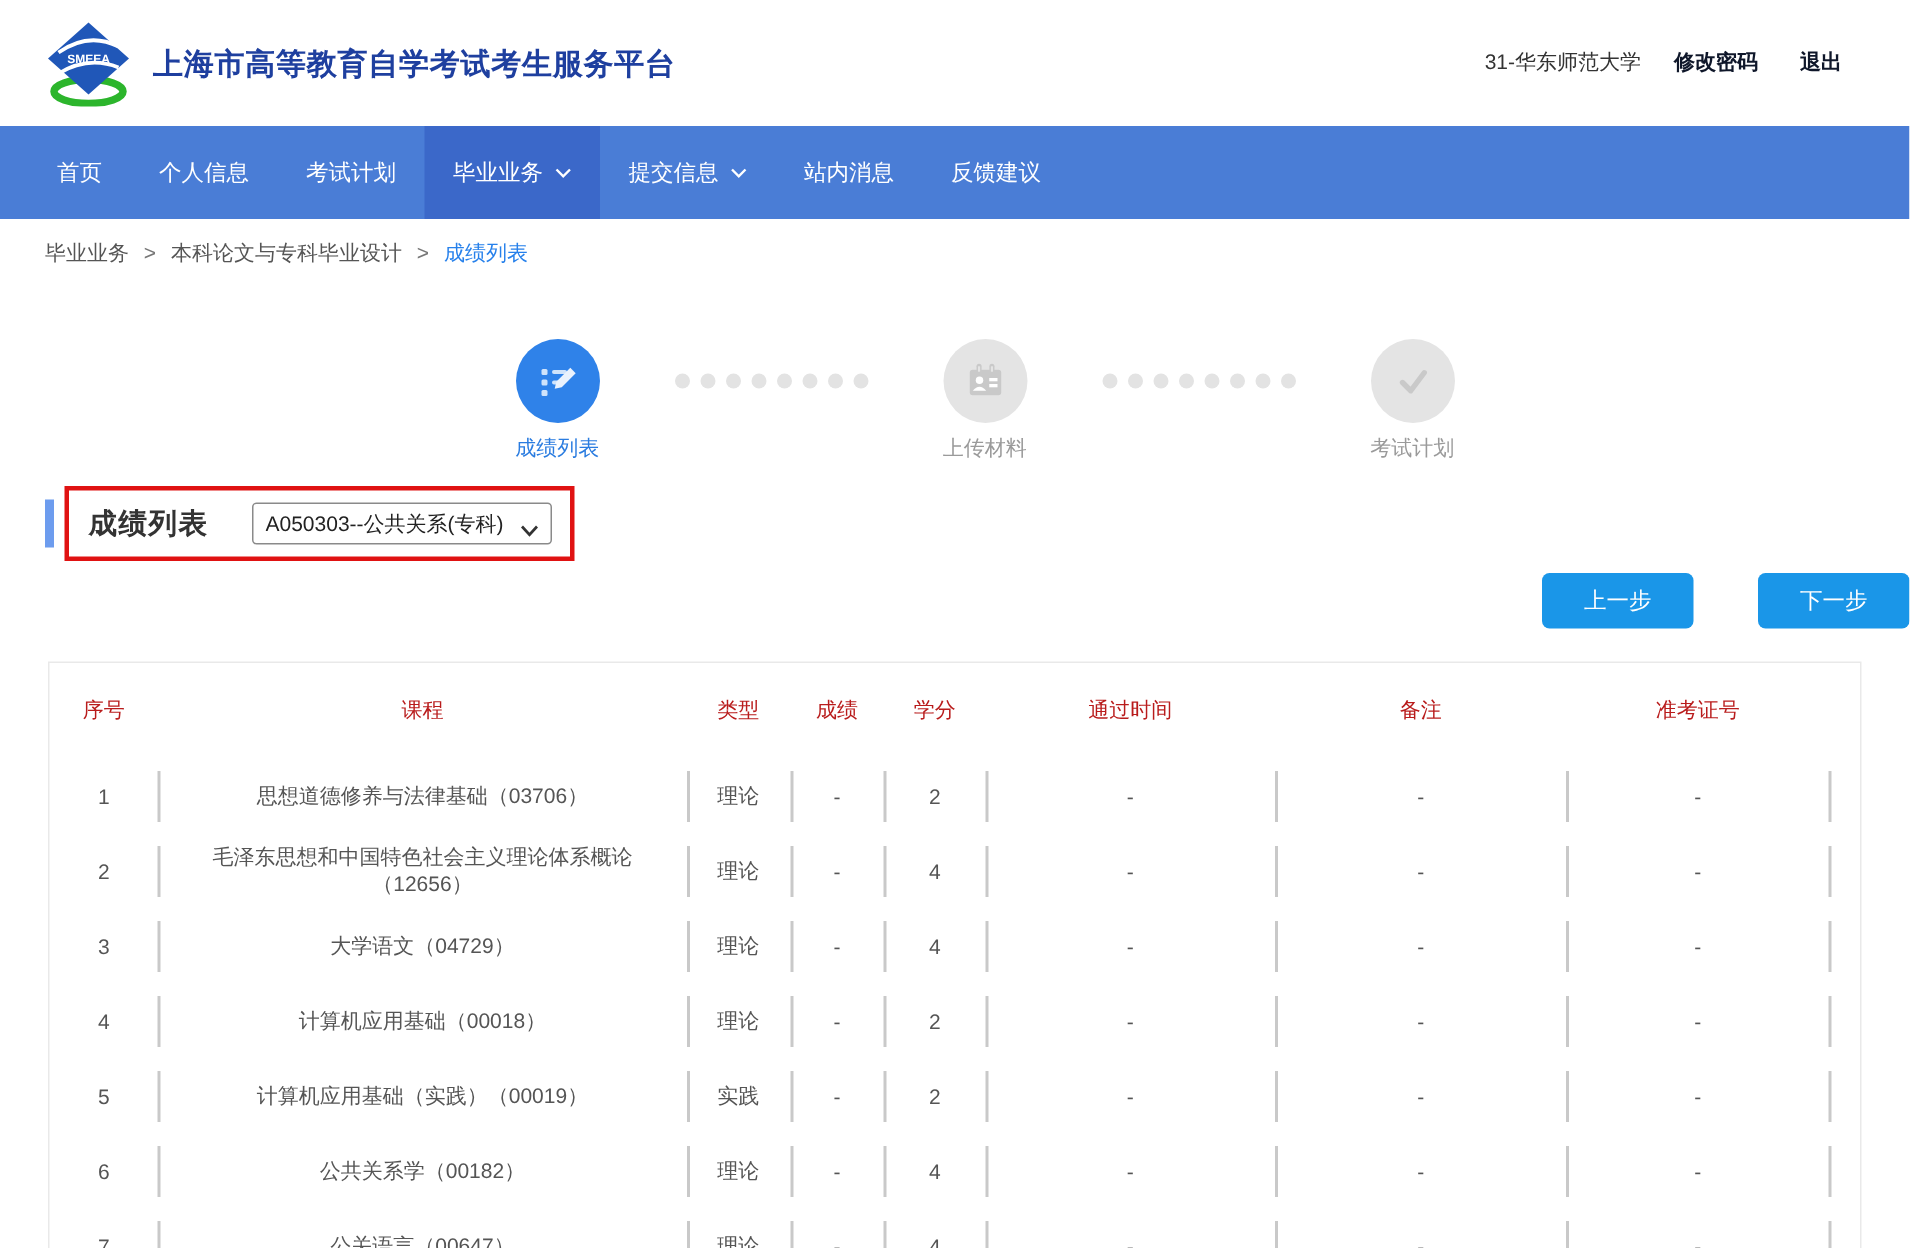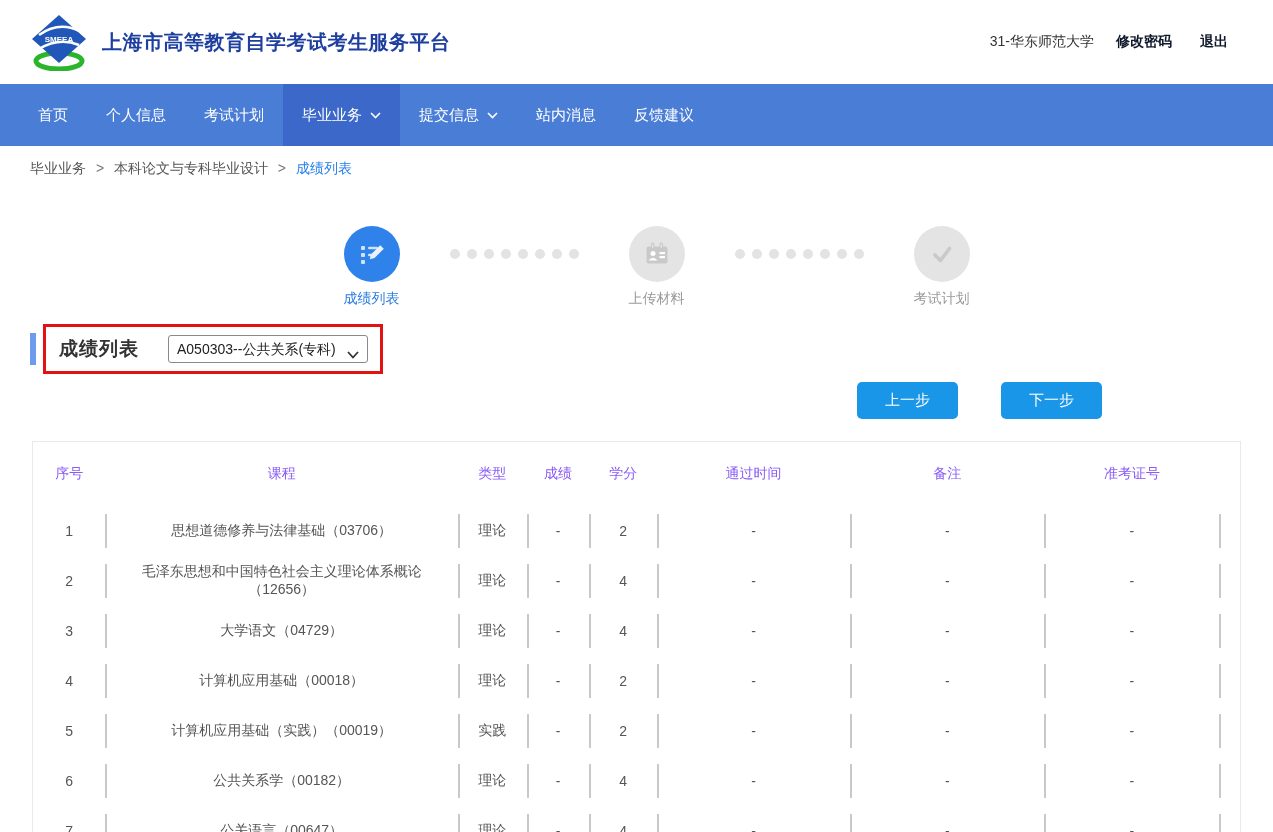--- a/index.html
+++ b/index.html
@@ -46,27 +46,27 @@
   .accent-bar{width:6px;height:32px;background:#6d9cee;margin-right:7px;}
   .highlight-box{border:3px solid #e01212;display:flex;align-items:center;padding:8px 12px 8px 13px;}
   .section-title{font-size:19px;font-weight:bold;color:#333;letter-spacing:1px;}
   .select-wrap{position:relative;margin-left:29px;}
   .select-wrap select{
     -webkit-appearance:none;appearance:none;width:200px;height:28px;
     border:1px solid #8a8a8a;border-radius:3px;background:#fff;color:#222;
     font-size:14px;padding:0 27px 0 8px;font-family:inherit;}
   .select-wrap .sel-chev{position:absolute;right:9px;top:10px;pointer-events:none;}
   
-  .actions{margin-top:8px;display:flex;justify-content:flex-end;gap:43px;padding-right:171px;}
+  .actions{margin-top:8px;display:flex;justify-content:flex-end;gap:43px;}
   .btn{width:101px;height:37px;background:#1a96e8;border:none;border-radius:5px;
     color:#fff;font-size:15px;cursor:pointer;font-family:inherit;}
   
   .score-table{margin:22px 32px 0;border:1px solid #e9e9e9;background:#fff;}
   .trow{display:flex;align-items:center;}
-  .trow.head{height:64px;color:#8b5cf6;font-size:14px;}
+  .trow.head{height:64px;color:#b91c1c;font-size:14px;}
   .trow.body{height:50px;color:#555;font-size:14px;}
   .cell{height:100%;display:flex;align-items:center;justify-content:center;
     position:relative;text-align:center;box-sizing:border-box;padding:0 4px;}
   .c0{width:6.0%;}.c1{width:29.2%;}.c2{width:5.7%;text-align:center;}.c3{width:5.2%;}.c4{width:5.6%;}
   .c5{width:16.0%;text-align:center;}.c6{width:16.1%;}.c7{width:14.5%;}.c8{width:1.7%;padding:0;}
   .trow.body .cell + .cell::before{
     content:"";position:absolute;left:0;top:8px;height:34px;width:2px;background:#c9c9c9;}
 </style>
 </head>
 <body>

